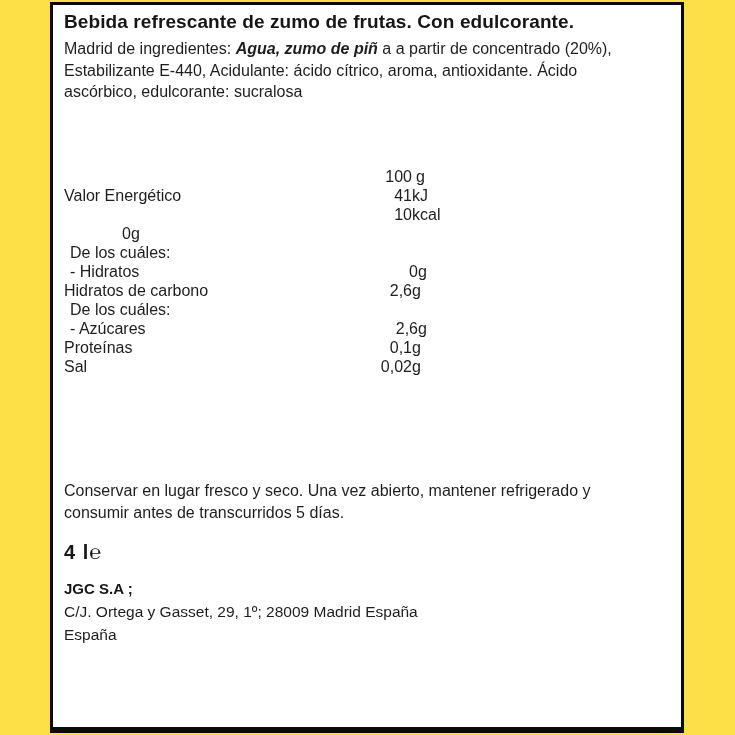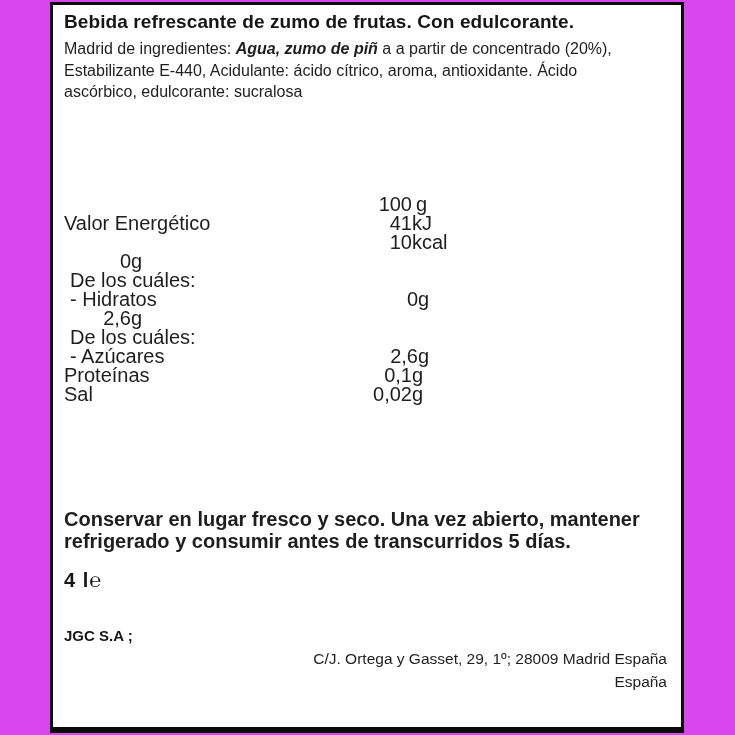--- a/index.html
+++ b/index.html
@@ -8,21 +8,21 @@
     background: #ffffff;
     width: 735px;
     height: 735px;
     font-family: "Liberation Sans", "DejaVu Sans", sans-serif;
     color: #1e1e1e;
   }
   .page {
     position: relative;
     width: 735px;
     height: 735px;
-    background: #d946ef;
+    background: #fde047;
     overflow: hidden;
   }
   .label-box {
     position: absolute;
     left: 50px;
     top: 2px;
     width: 634px;
     height: 731px;
     box-sizing: border-box;
     border: 3px solid #0a0a0a;
@@ -39,22 +39,22 @@
     letter-spacing: 0.1px;
   }
   .ingredients {
     margin-top: 4px;
     max-width: 575px;
     font-size: 16px;
     line-height: 21.5px;
   }
   .ingredients b { font-weight: 700; font-style: italic; }
   .nutrition {
-    margin-top: 92px;
-    font-size: 20px;
+    margin-top: 64px;
+    font-size: 16px;
   }
   .nrow {
     display: flex;
     align-items: baseline;
     line-height: 19px;
     height: 19px;
     white-space: pre;
   }
   .nlabel {
     flex: 0 0 281px;
@@ -64,43 +64,41 @@
   .nnum {
     display: inline-block;
     width: 67px;
     text-align: right;
   }
   .nunit { text-align: left; }
   .nunit.spaced { padding-left: 4px; }
   .storage {
     margin-top: 104px;
     max-width: 588px;
-    font-size: 20px;
+    font-size: 16px;
     line-height: 22.5px;
-    font-weight: bold;
   }
   .net-quantity {
     margin-top: 15px;
     font-size: 20px;
     font-weight: 600;
     line-height: 24px;
     letter-spacing: 1px;
     color: #161616;
   }
-  .manufacturer { margin-top: 33px; }
+  .manufacturer { margin-top: 14px; }
   .mfr-name {
     font-size: 15px;
     font-weight: 700;
     line-height: 22px;
     color: #161616;
   }
   .mfr-address, .mfr-country {
     font-size: 15.5px;
     line-height: 23px;
-    text-align: right;
   }
 </style>
 </head>
 <body>
 
 <div class="page">
   <div class="label-box">
 
     <div class="product-title">Bebida refrescante de zumo de frutas. Con edulcorante.</div>
 
@@ -126,21 +124,21 @@
 
       <div class="nrow">
         <span class="nlabel indent">De los cuáles:</span><span class="nnum"></span><span class="nunit"></span>
       </div>
 
       <div class="nrow">
         <span class="nlabel indent">- Hidratos</span><span class="nnum">0</span><span class="nunit">g</span>
       </div>
 
       <div class="nrow">
-        <span class="nnum">2,6</span><span class="nunit">g</span>
+        <span class="nlabel">Hidratos de carbono</span><span class="nnum">2,6</span><span class="nunit">g</span>
       </div>
 
       <div class="nrow">
         <span class="nlabel indent">De los cuáles:</span><span class="nnum"></span><span class="nunit"></span>
       </div>
 
       <div class="nrow">
         <span class="nlabel indent">- Azúcares</span><span class="nnum">2,6</span><span class="nunit">g</span>
       </div>
 

